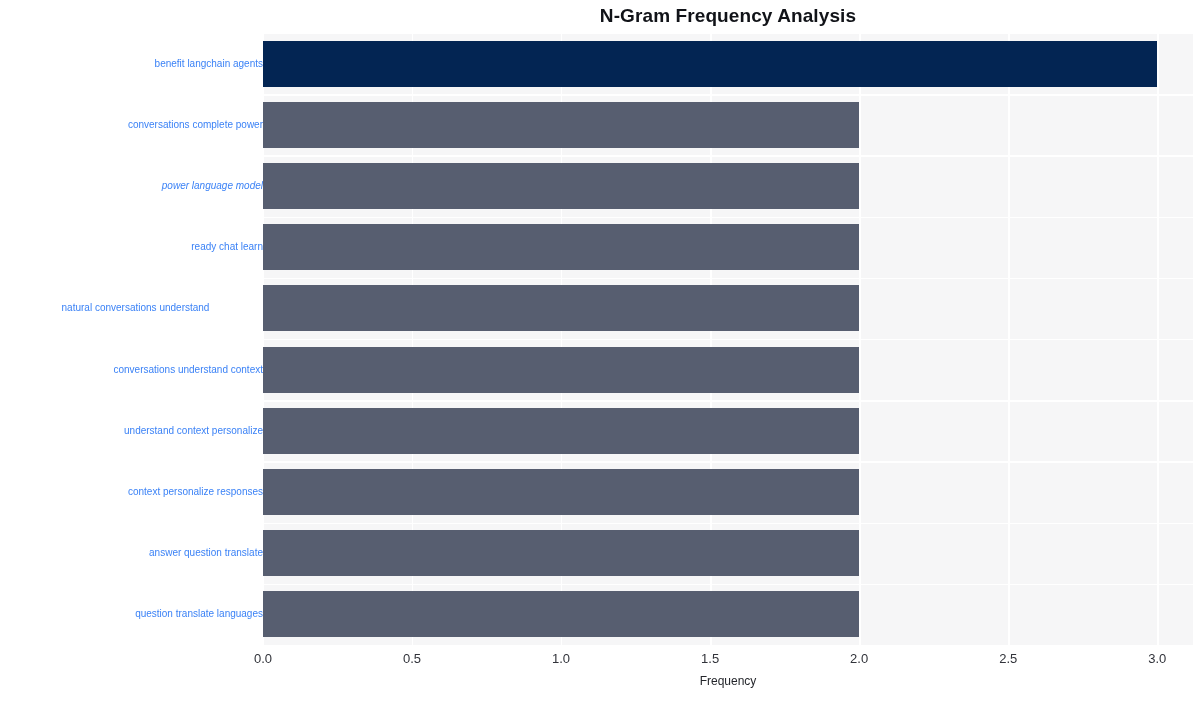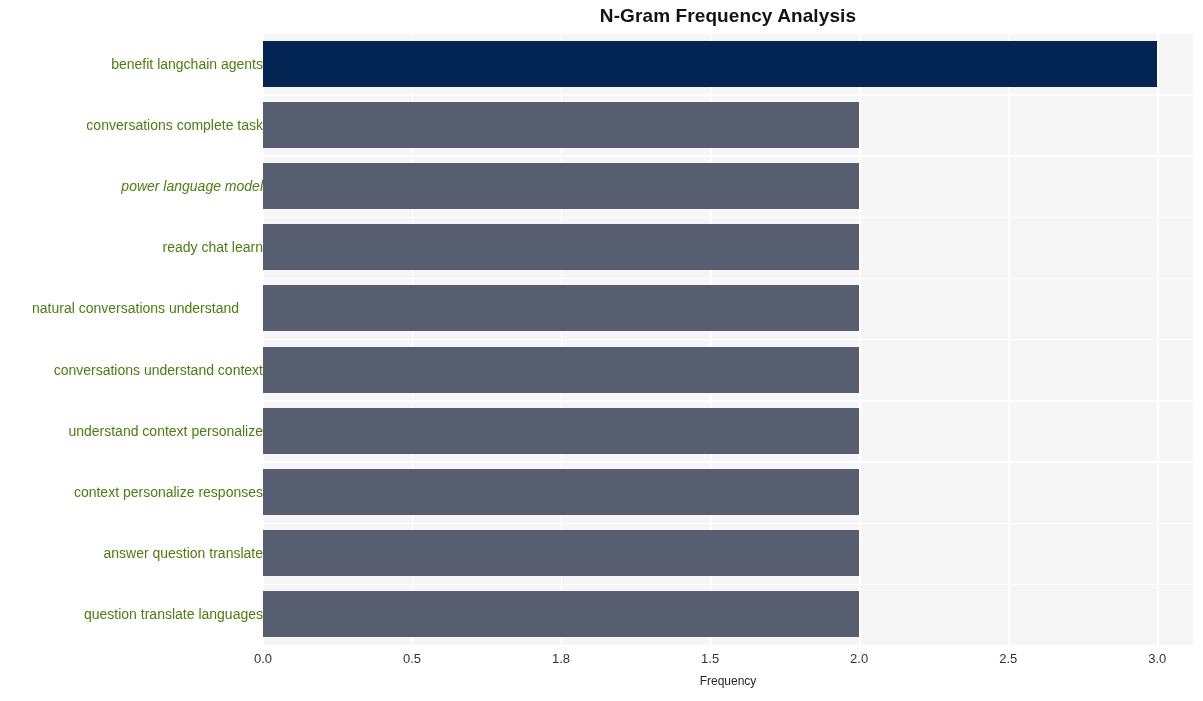--- a/index.html
+++ b/index.html
@@ -68,22 +68,22 @@
     left: 0;
     height: 46px;
   }
 
   
   .ytick {
     position: absolute;
     right: 0;
     width: 255px;
     text-align: right;
-    font-size: 14px;
-    color: #4d7c0f;
+    font-size: 10px;
+    color: #3b82f6;
     white-space: nowrap;
     line-height: 14px;
   }
   #y-axis {
     position: absolute;
     left: 0;
     top: 33px;
     width: 263px;
     height: 612px;
   }
@@ -118,21 +118,21 @@
 </style>
 </head>
 <body>
 
 <div id="figure">
 
   <div id="chart-title">N-Gram Frequency Analysis</div>
 
   <div id="y-axis">
       <div class="ytick" style="top: 23.6px;">benefit langchain agents</div>
-      <div class="ytick" style="top: 84.8px;">conversations complete task</div>
+      <div class="ytick" style="top: 84.8px;">conversations complete power</div>
       <div class="ytick" style="top: 146px; font-style: italic;">power language model</div>
       <div class="ytick" style="top: 207.2px;">ready chat learn</div>
       <div class="ytick" style="top: 268.4px; text-align: center;">natural conversations understand</div>
       <div class="ytick" style="top: 329.6px;">conversations understand context</div>
       <div class="ytick" style="top: 390.8px;">understand context personalize</div>
       <div class="ytick" style="top: 452px;">context personalize responses</div>
       <div class="ytick" style="top: 513.2px;">answer question translate</div>
       <div class="ytick" style="top: 574.4px;">question translate languages</div>
     </div>
 
@@ -166,21 +166,21 @@
         <div class="bar" title="understand context personalize: 2" style="top: 374.8px; width: 596.154px; background: rgb(87, 94, 112);"></div>
         <div class="bar" title="context personalize responses: 2" style="top: 436px; width: 596.154px; background: rgb(87, 94, 112);"></div>
         <div class="bar" title="answer question translate: 2" style="top: 497.2px; width: 596.154px; background: rgb(87, 94, 112);"></div>
         <div class="bar" title="question translate languages: 2" style="top: 558.4px; width: 596.154px; background: rgb(87, 94, 112);"></div>
       </div>
   </div>
 
   <div id="x-axis">
       <div class="xtick" style="left: 0px;">0.0</div>
       <div class="xtick" style="left: 149.038px;">0.5</div>
-      <div class="xtick" style="left: 298.077px;">1.8</div>
+      <div class="xtick" style="left: 298.077px;">1.0</div>
       <div class="xtick" style="left: 447.115px;">1.5</div>
       <div class="xtick" style="left: 596.154px;">2.0</div>
       <div class="xtick" style="left: 745.192px;">2.5</div>
       <div class="xtick" style="left: 894.231px;">3.0</div>
     </div>
 
   <div id="x-axis-label">Frequency</div>
 
 </div>
 

